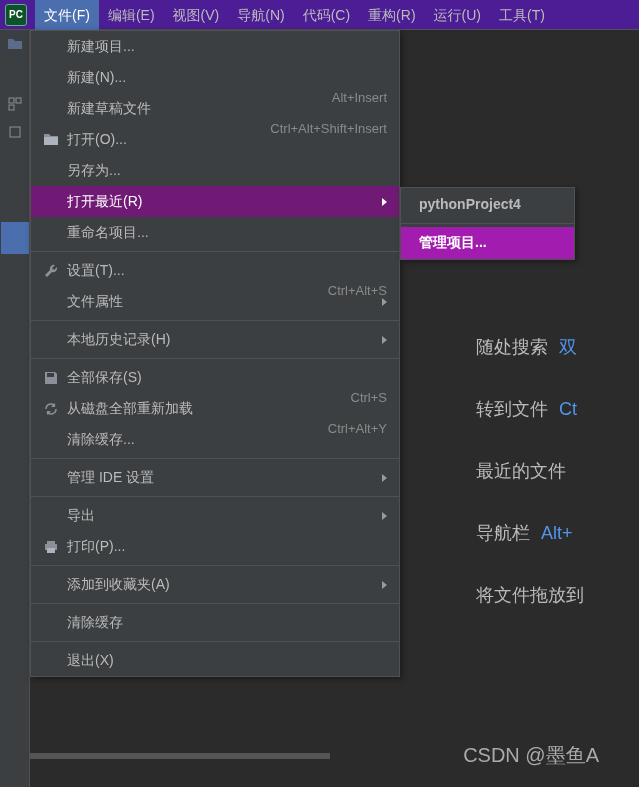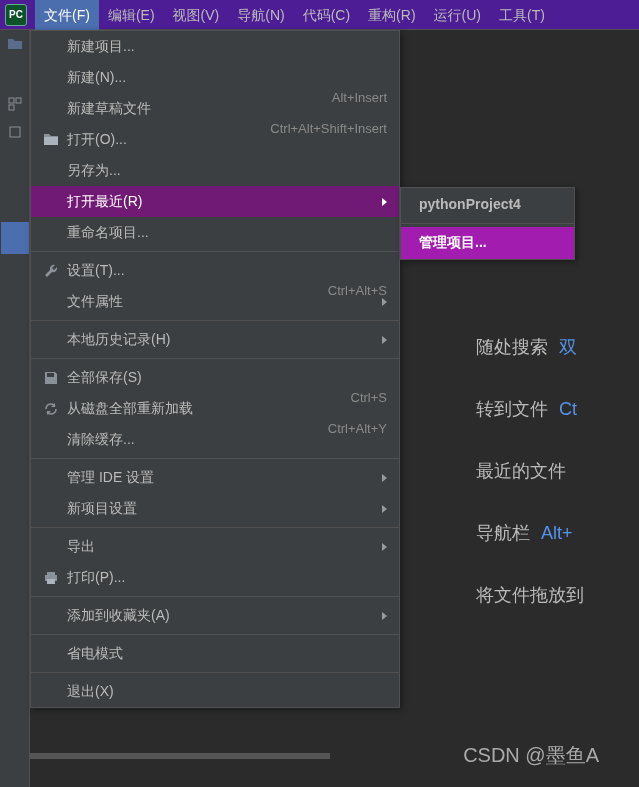--- a/index.html
+++ b/index.html
@@ -148,25 +148,20 @@
     <div class="dd-row">
       <span class="dd-icon"></span>
       <span class="dd-label">清除缓存...</span>
     </div>
     <div class="dd-sep"></div>
     <div class="dd-row">
       <span class="dd-icon"></span>
       <span class="dd-label">管理 IDE 设置</span>
       <span class="dd-arrow"></span>
     </div>
-    <div class="dd-row">
-      <span class="dd-icon"></span>
-      <span class="dd-label">新项目设置</span>
-      <span class="dd-arrow"></span>
-    </div>
     <div class="dd-sep"></div>
     <div class="dd-row">
       <span class="dd-icon"></span>
       <span class="dd-label">导出</span>
       <span class="dd-arrow"></span>
     </div>
     <div class="dd-row">
       <span class="dd-icon">
         <svg width="14" height="14" viewBox="0 0 14 14">
           <rect x="3" y="1" width="8" height="3" fill="#8a9199"></rect>
@@ -178,21 +173,21 @@
     </div>
     <div class="dd-sep"></div>
     <div class="dd-row">
       <span class="dd-icon"></span>
       <span class="dd-label">添加到收藏夹(A)</span>
       <span class="dd-arrow"></span>
     </div>
     <div class="dd-sep"></div>
     <div class="dd-row">
       <span class="dd-icon"></span>
-      <span class="dd-label">省电模式</span>
+      <span class="dd-label">清除缓存</span>
     </div>
     <div class="dd-sep"></div>
     <div class="dd-row">
       <span class="dd-icon"></span>
       <span class="dd-label">退出(X)</span>
     </div>
   </div>
 <div class="submenu" id="submenu">
     <div class="sub-row">pythonProject4</div>
     <div class="dd-sep"></div>

